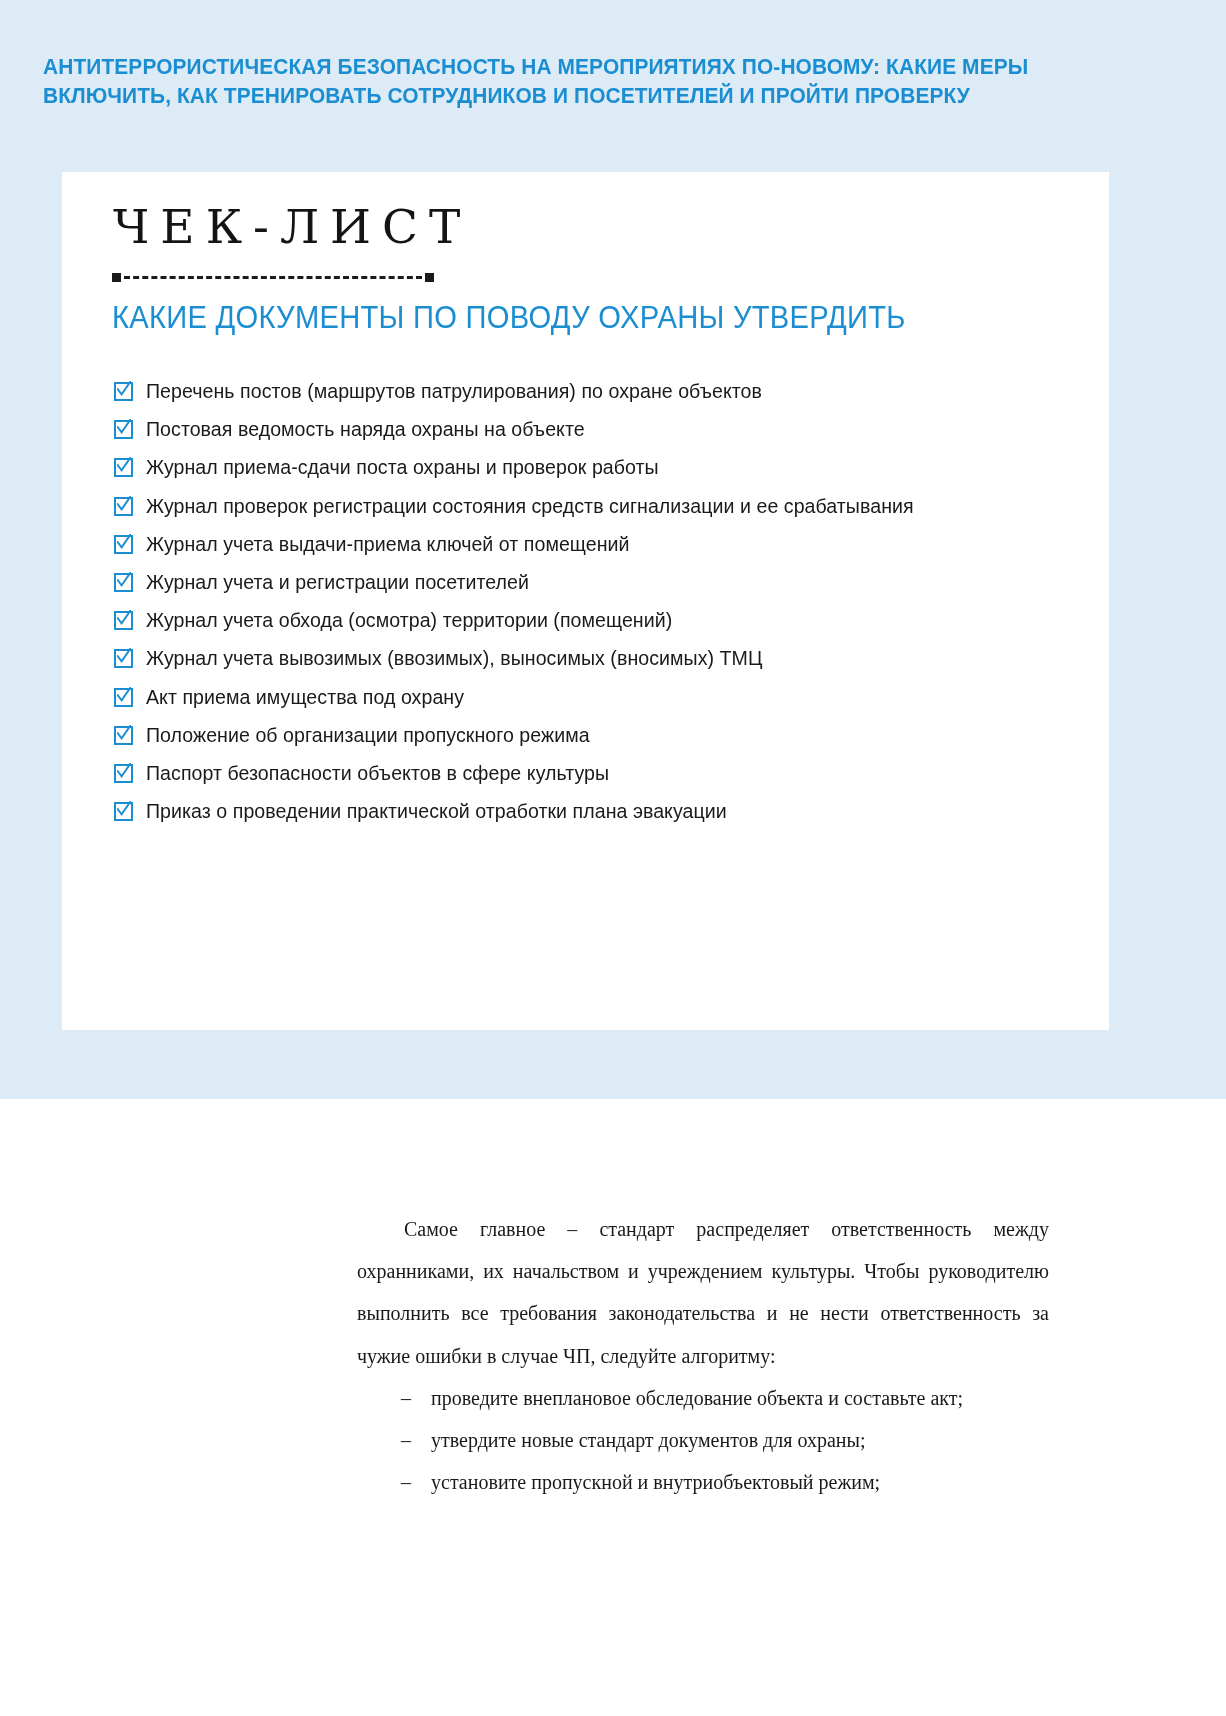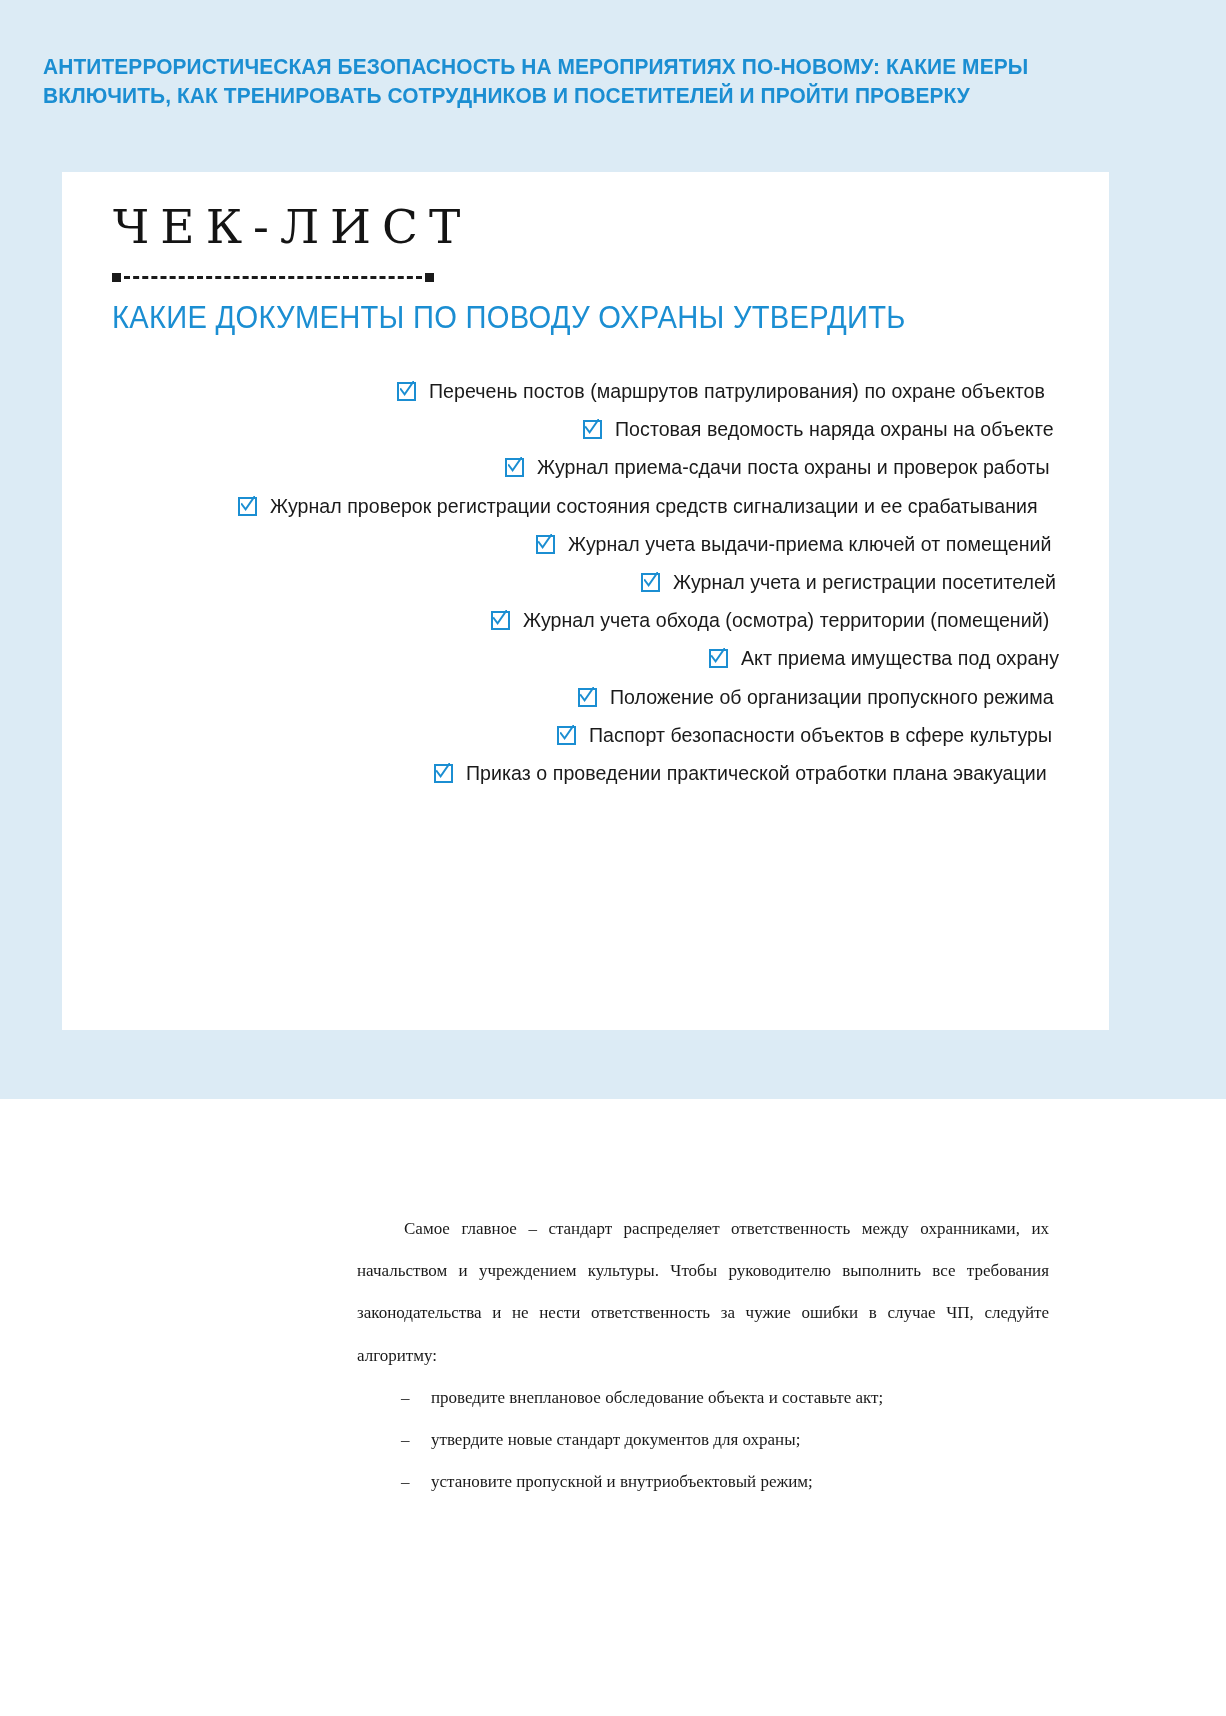--- a/index.html
+++ b/index.html
@@ -116,21 +116,20 @@
   .checklist {
     position: absolute;
     left: 52px;
     top: 204px;
     width: 960px;
   }
   .check-row {
     display: flex;
     align-items: flex-start;
     height: 38.2px;
-    justify-content: flex-end;
   }
   .check-box {
     flex: 0 0 auto;
     width: 19px;
     height: 19px;
     margin-top: 6px;
     position: relative;
   }
   .check-box .bx {
     position: absolute;
@@ -158,21 +157,21 @@
     white-space: nowrap;
   }
 
   
   .body-copy {
     position: absolute;
     left: 357px;
     top: 1208px;
     width: 692px;
     font-family: "Liberation Serif", "DejaVu Serif", serif;
-    font-size: 17px;
+    font-size: 20px;
     line-height: 42.2px;
     color: #191919;
   }
   .para {
     text-align: justify;
     text-align-last: left;
     text-indent: 47px;
     margin: 0;
     hyphens: manual;
   }
@@ -275,20 +274,29 @@
         <span class="check-label">Журнал учета и регистрации посетителей</span>
       </div>
       <div class="check-row">
         <span class="check-box">
           <span class="bx"></span>
           <svg class="tick" viewBox="0 0 14 18" xmlns="http://www.w3.org/2000/svg">
             <path d="M0.8 8.2 L4.6 13.4 L13.4 0.6" fill="none" stroke="#1b8ed2" stroke-width="1.9" stroke-linecap="square" stroke-linejoin="miter"></path>
           </svg>
         </span>
         <span class="check-label">Журнал учета обхода (осмотра) территории (помещений)</span>
+      </div>
+      <div class="check-row">
+        <span class="check-box">
+          <span class="bx"></span>
+          <svg class="tick" viewBox="0 0 14 18" xmlns="http://www.w3.org/2000/svg">
+            <path d="M0.8 8.2 L4.6 13.4 L13.4 0.6" fill="none" stroke="#1b8ed2" stroke-width="1.9" stroke-linecap="square" stroke-linejoin="miter"></path>
+          </svg>
+        </span>
+        <span class="check-label">Журнал учета вывозимых (ввозимых), выносимых (вносимых) ТМЦ</span>
       </div>
       <div class="check-row">
         <span class="check-box">
           <span class="bx"></span>
           <svg class="tick" viewBox="0 0 14 18" xmlns="http://www.w3.org/2000/svg">
             <path d="M0.8 8.2 L4.6 13.4 L13.4 0.6" fill="none" stroke="#1b8ed2" stroke-width="1.9" stroke-linecap="square" stroke-linejoin="miter"></path>
           </svg>
         </span>
         <span class="check-label">Акт приема имущества под охрану</span>
       </div>

